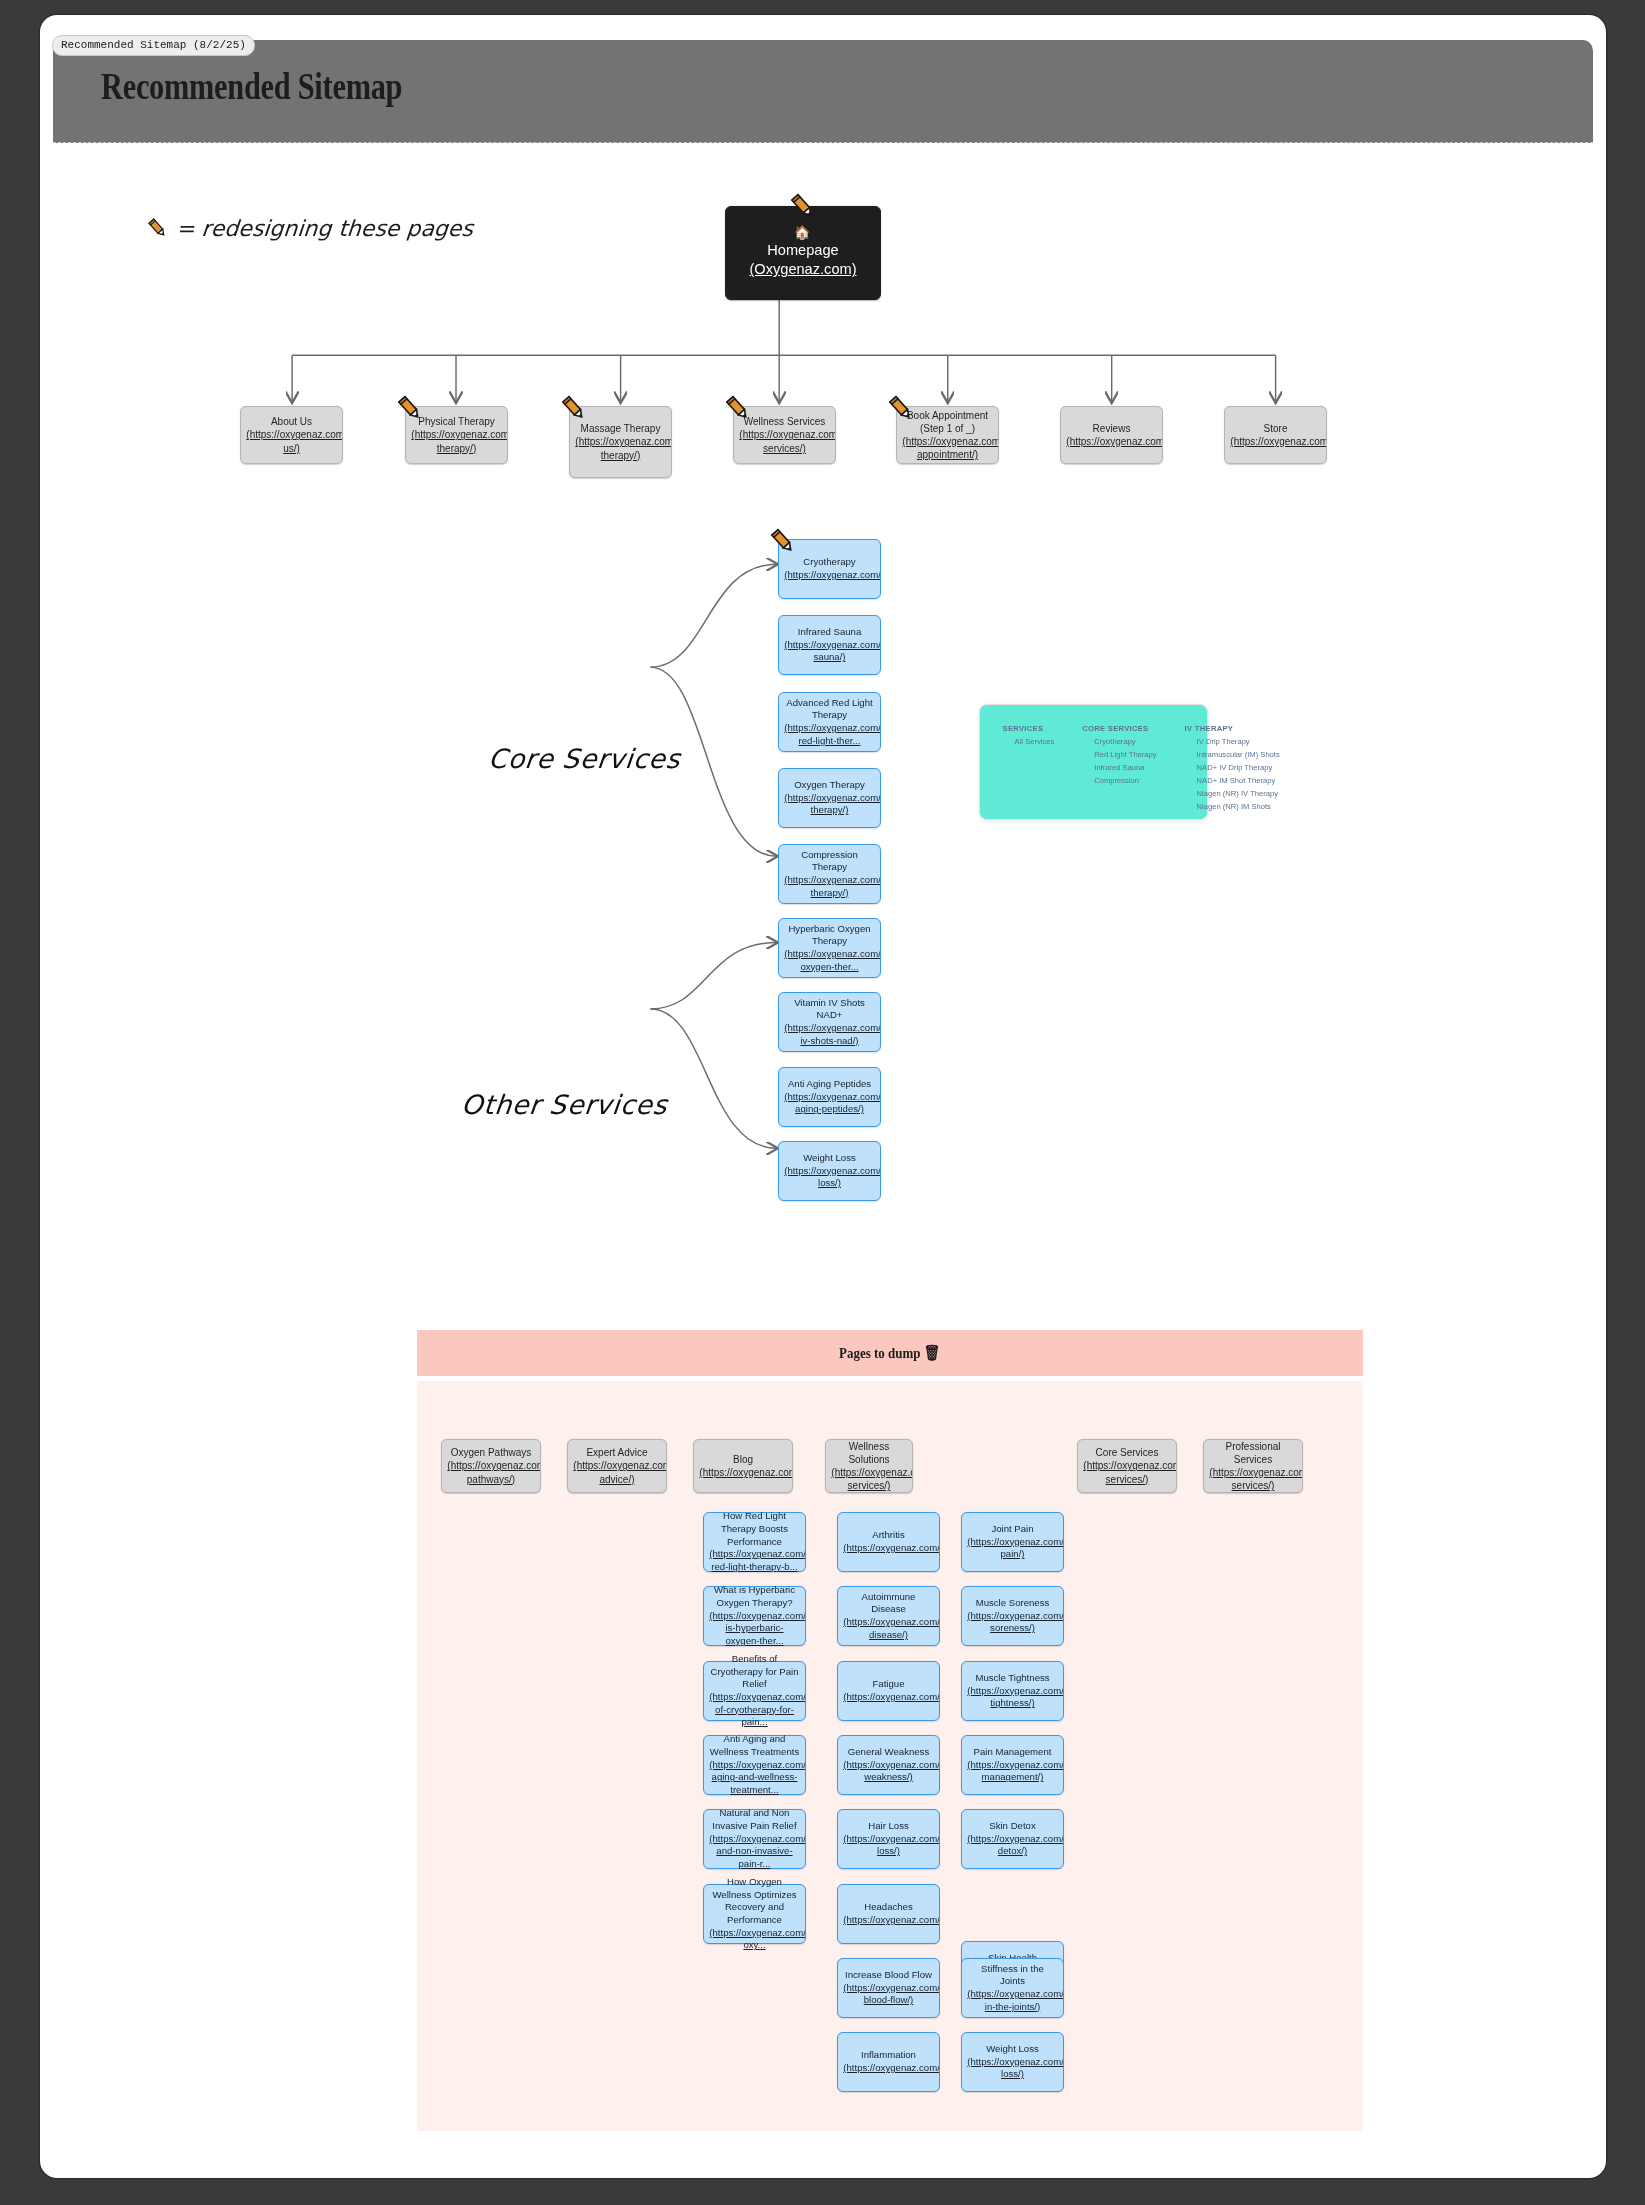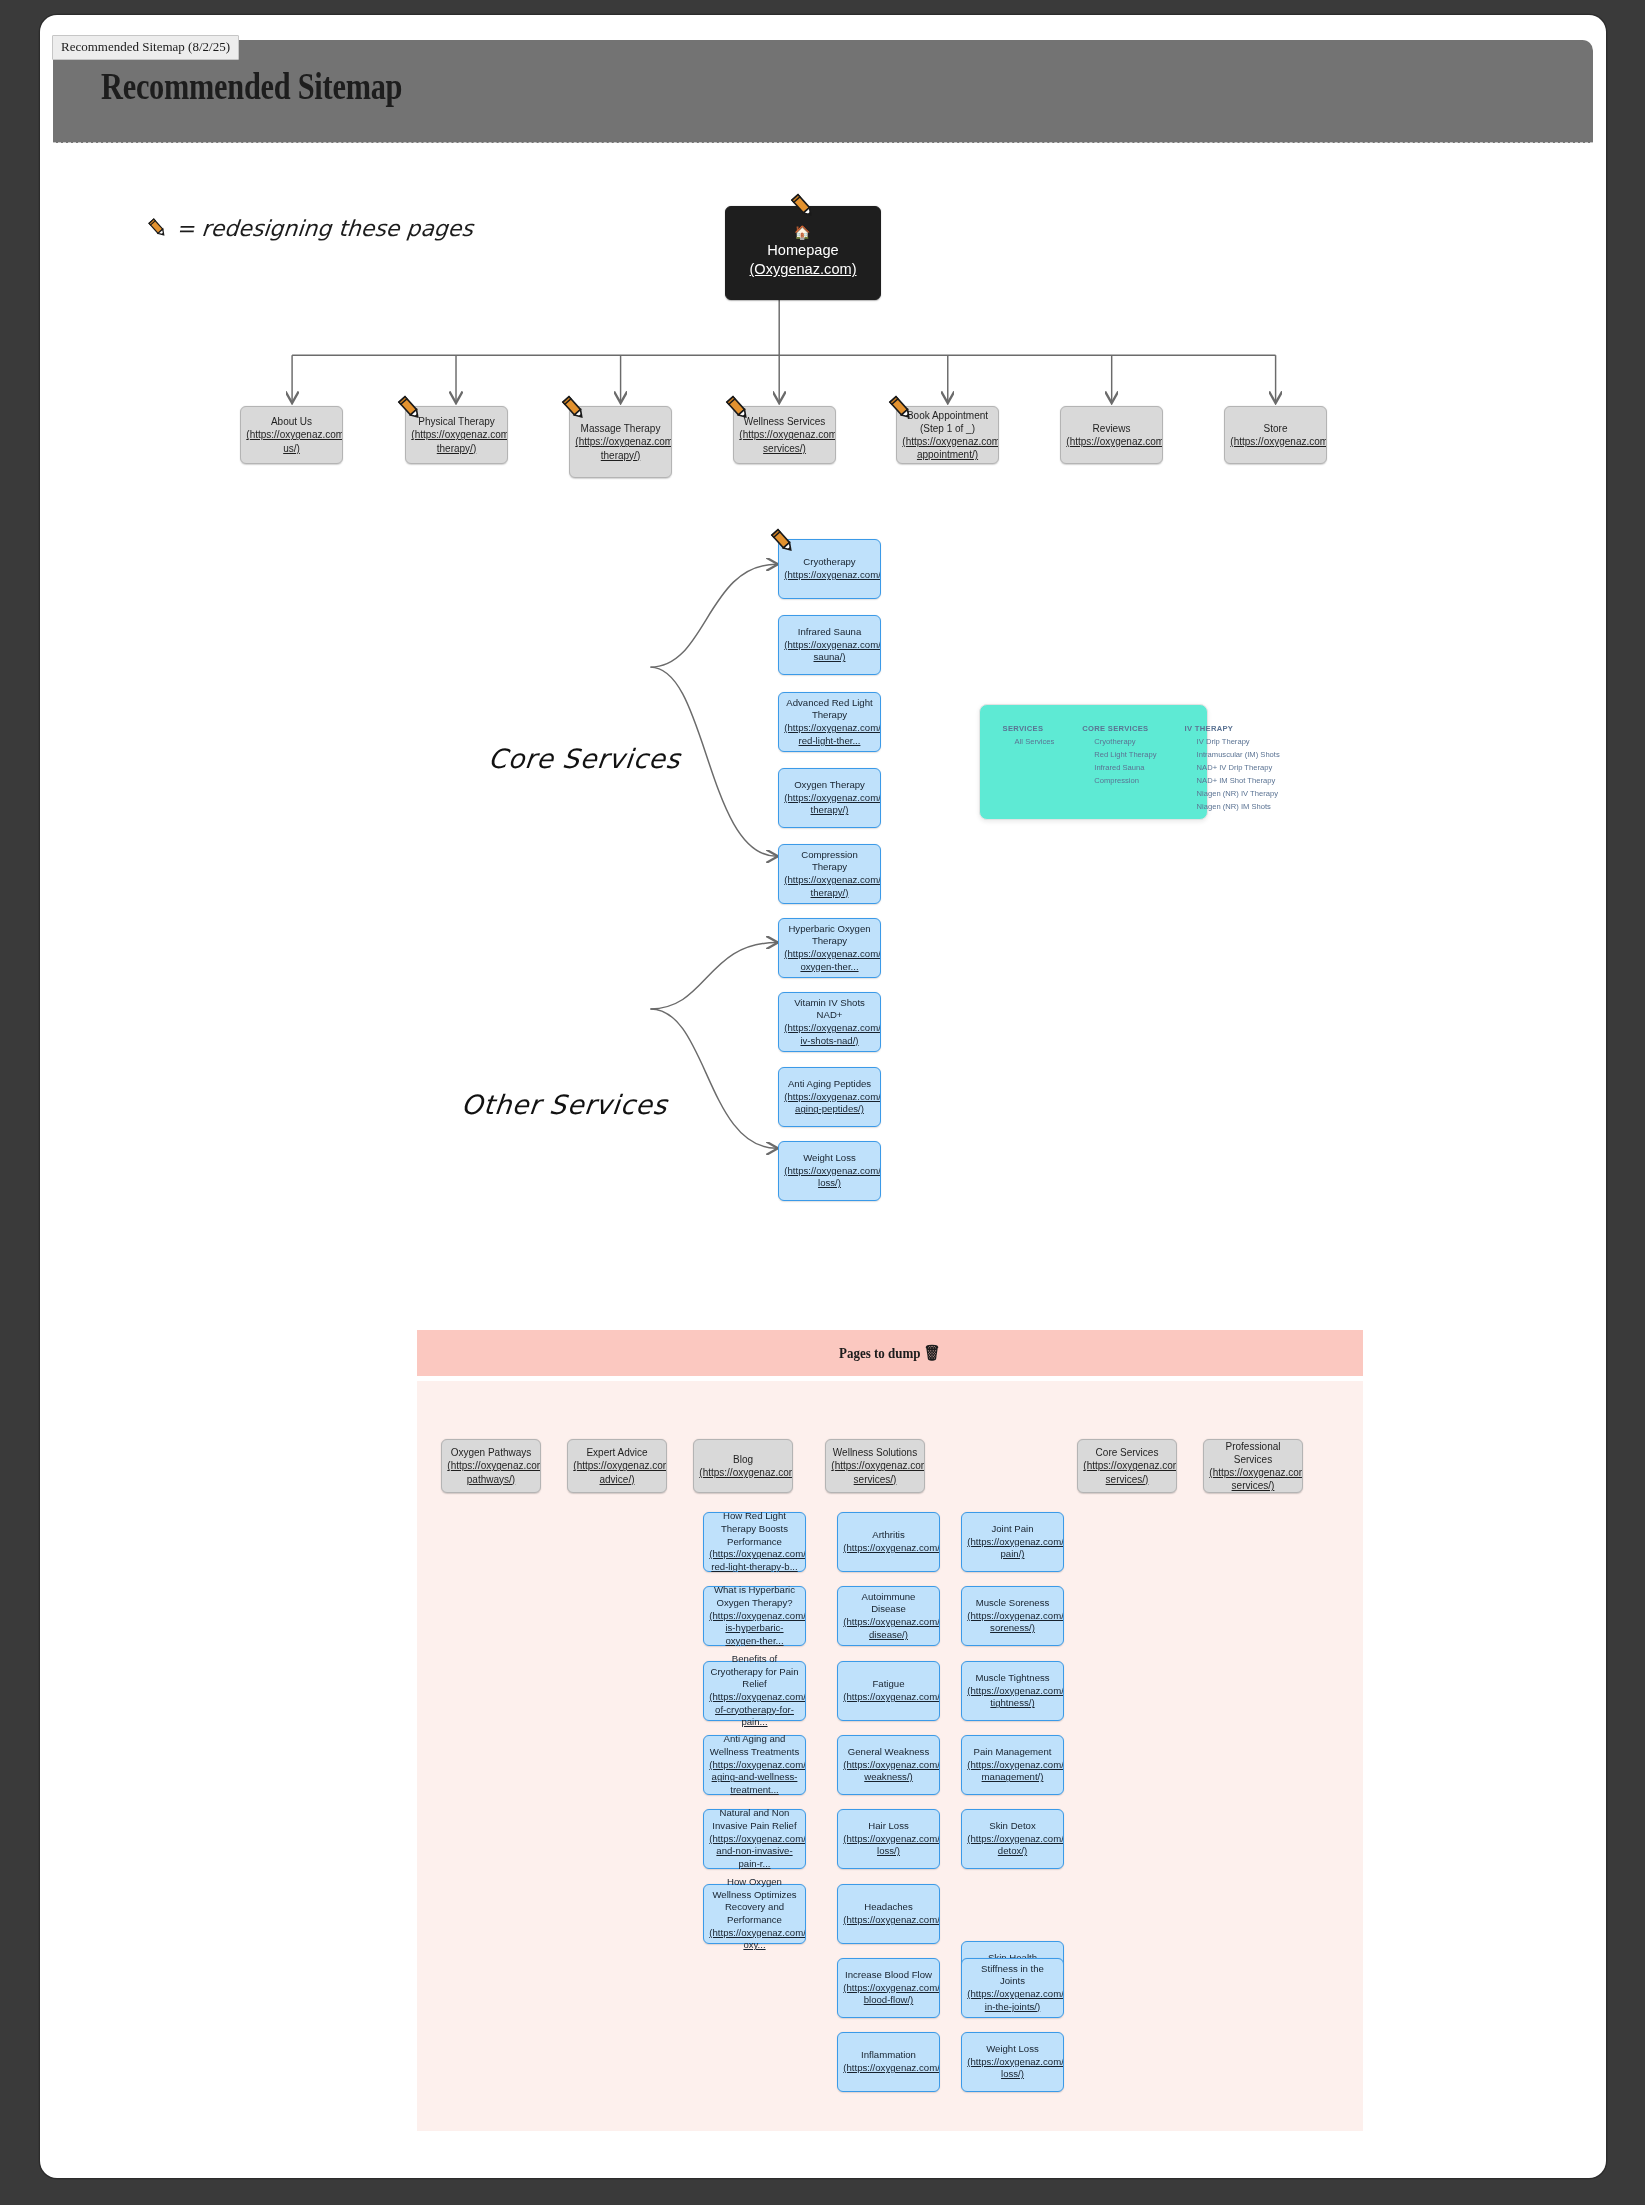--- a/index.html
+++ b/index.html
@@ -32,26 +32,26 @@
     background: #ffffff;
     border-radius: 10.6px;
     overflow: hidden;
   }
   
   .file-tab {
     position: absolute;
     left: 52px; top: 35px;
     background: #ededed;
     border: 0.7px solid #c6c6c6;
-    border-radius: 1px;
+    border-radius: 10px;
     padding: 3.3px 8px 4px 8px;
-    font-size: 13px;
+    font-size: 11px;
     color: #1b1b1b;
     z-index: 40;
-    font-family: Liberation Serif, serif;
+    font-family: Liberation Mono, monospace;
     white-space: nowrap;
   }
   
   .banner {
     position: absolute;
     left: 53px; top: 45px;
     width: 1540px; height: 103px;
     background: #737373;
     border-bottom: 0.7px dashed #c8c8c8;
   }
@@ -462,21 +462,21 @@
        <span class="ttl">Expert Advice</span>
        <span class="url">(https://oxygenaz.com/expert-advice/)</span>
      </div>
         </div>
         <div class="node node-gray" style="left: 640px; top: 1399px; width: 100px; height: 54px;">
           <div class="node-inner">
        <span class="ttl">Blog</span>
        <span class="url">(https://oxygenaz.com/blog/)</span>
      </div>
         </div>
-        <div class="node node-gray" style="left: 772px; top: 1399px; width: 100px; height: 54px;">
+        <div class="node node-gray" style="left: 772px; top: 1399px; width: 88px; height: 54px;">
           <div class="node-inner">
        <span class="ttl">Wellness Solutions</span>
        <span class="url">(https://oxygenaz.com/our-services/)</span>
      </div>
         </div>
         <div class="node node-gray" style="left: 1024px; top: 1399px; width: 100px; height: 54px;">
           <div class="node-inner">
        <span class="ttl">Core Services</span>
        <span class="url">(https://oxygenaz.com/core-services/)</span>
      </div>

